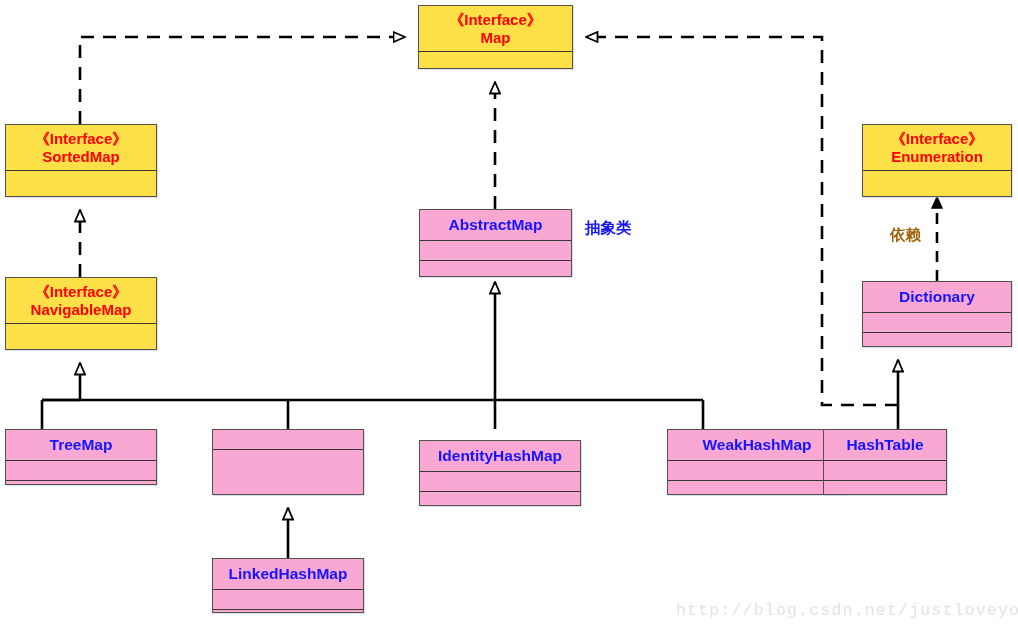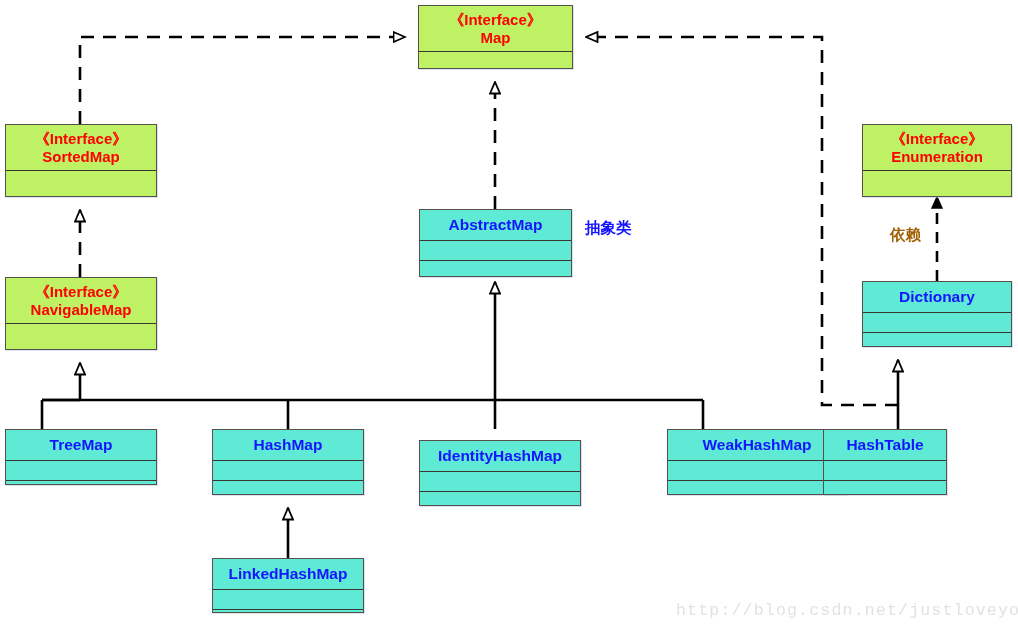--- a/index.html
+++ b/index.html
@@ -23,24 +23,24 @@
     height: 636px;
     pointer-events: none;
   }
   .node {
     position: absolute;
     box-sizing: border-box;
     border: 1.6px solid #555049;
     box-shadow: 1px 1px 0 rgba(190,200,230,0.55);
   }
   .node.iface {
-    background: #bef264;
+    background: #fde047;
   }
   .node.cls {
-    background: #5eead4;
+    background: #f9a8d4;
   }
   .node .title {
     box-sizing: border-box;
     text-align: center;
     line-height: 1.18;
     padding: 5px 4px 5px 4px;
     border-bottom: 1.6px solid #3a3632;
     font-weight: bold;
   }
   .node.iface .title {
@@ -192,21 +192,20 @@
     <div class="compartment"></div>
   </div>
 
   <div class="node cls" style="left:5px; top:429px; width:152px; height:56px;">
     <div class="title">TreeMap</div>
     <div class="compartment sep"></div>
     <div class="compartment"></div>
   </div>
 
   <div class="node cls" style="left:212px; top:429px; width:152px; height:66px;">
-    <div class="title">HashMap</div>
     <div class="compartment sep"></div>
     <div class="compartment"></div>
   </div>
 
   <div class="node cls" style="left:419px; top:440px; width:162px; height:66px;">
     <div class="title">IdentityHashMap</div>
     <div class="compartment sep"></div>
     <div class="compartment"></div>
   </div>
 

